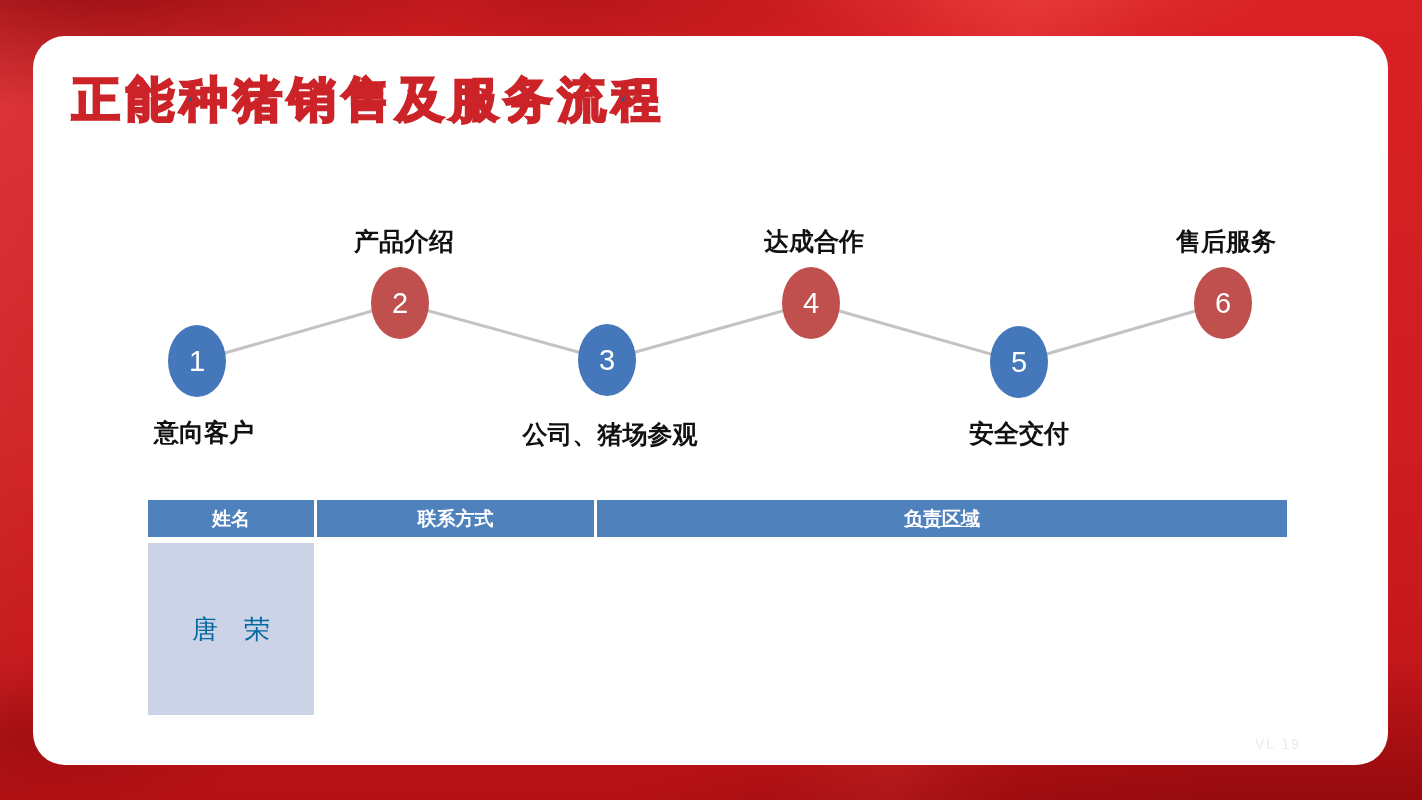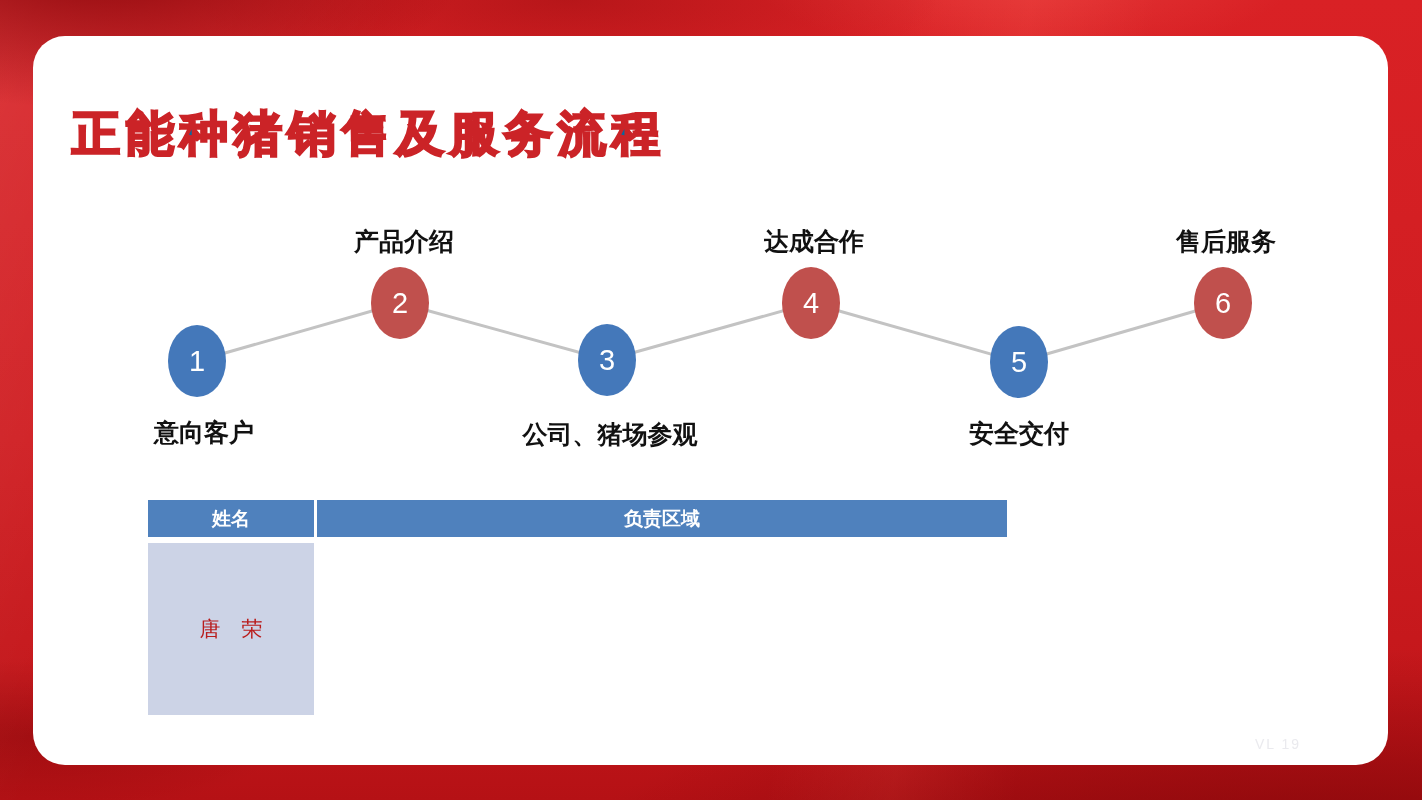--- a/index.html
+++ b/index.html
@@ -12,48 +12,49 @@
       radial-gradient(38% 16% at 40% 0%, rgba(120,2,4,0.35) 0%, rgba(120,2,4,0) 70%),
       radial-gradient(30% 18% at 72% -4%, rgba(255,110,100,0.30) 0%, rgba(255,110,100,0) 65%),
       radial-gradient(26% 14% at 2% 92%, rgba(100,0,2,0.30) 0%, rgba(100,0,2,0) 70%),
       linear-gradient(100deg, rgba(255,255,255,0) 58%, rgba(255,90,80,0.18) 66%, rgba(255,255,255,0) 74%),
       linear-gradient(115deg, rgba(255,255,255,0.10) 0%, rgba(255,255,255,0) 22%),
       linear-gradient(180deg, #d92125 0%, #cf1d21 55%, #c4171b 85%, #b51115 100%);
   }
   .panel { position:absolute; left:33px; top:36px; width:1355px; height:729px;
     background:#ffffff; border-radius:32px; }
   .title { position:absolute; left:39px; top:38px; font-size:48px; line-height:52px;
-    font-weight:900; letter-spacing:6px; color:#0369a1;margin-top:34px; -webkit-text-stroke:2.5px #cb2327; }
+    font-weight:900; letter-spacing:6px; color:#0369a1; -webkit-text-stroke:2.5px #cb2327; }
   svg.diagram { position:absolute; left:0; top:0; width:1422px; height:800px; }
   .flow-label { font-size:25px; font-weight:bold; fill:#111111; }
   .flow-num { font-size:29px; fill:#ffffff; }
   .ctable { position:absolute; left:115px; top:464px; width:1308px; }
   .trow { display:flex; width:100%; }
   .trow.head { height:37px; }
   .trow.body { height:172px; margin-top:6px; }
   .cell { display:flex; align-items:center; justify-content:center; }
   .cell.c1 { width:169px; }
   .cell.c2 { width:280px; }
-  .cell.c3 { width:690px; }
+  .cell.c3 { width:690px;text-decoration:underline; }
   .cell.sep { border-right:3px solid #ffffff; }
   .head .cell { background:#4f81bd; color:#ffffff; font-size:19px; font-weight:bold; }
-  .body .cell { background:#ccd3e6; color:#b91c1c; font-size:21px; }
+  .body .cell { background:#ccd3e6; color:#0369a1; font-size:26px; }
   .watermark { position:absolute; left:1222px; top:700px; font-size:14px;
     color:rgba(214,214,222,0.5); letter-spacing:2px; }
 </style>
 </head>
 <body>
 
 <div class="page">
   <div class="panel">
     <h1 class="title">正能种猪销售及服务流程</h1>
 
     <div class="ctable">
       <div class="trow head">
         <div class="cell c1 sep">姓名</div>
+        <div class="cell c2 sep">联系方式</div>
         <div class="cell c3">负责区域</div>
       </div>
       <div class="trow body">
         <div class="cell c1 sep">唐　荣</div>
       </div>
     </div>
 
     <div class="watermark">VL 19</div>
   </div>
 

